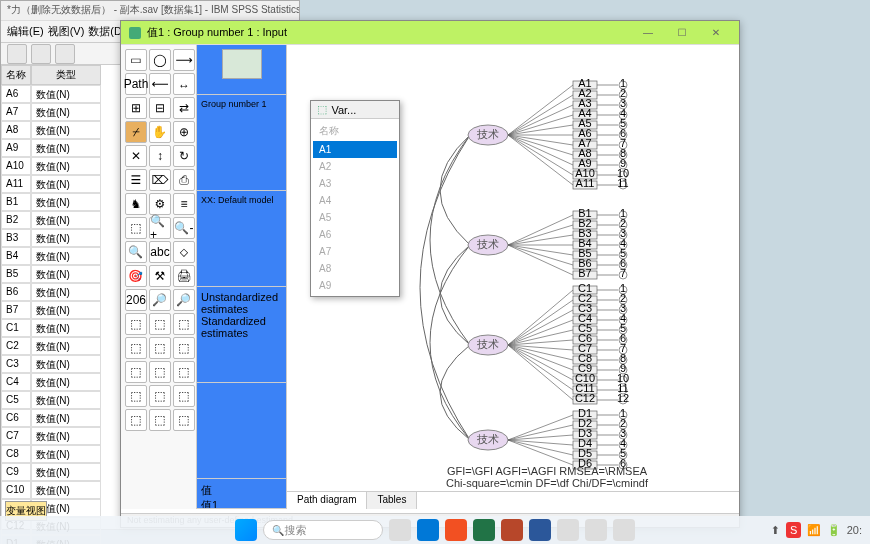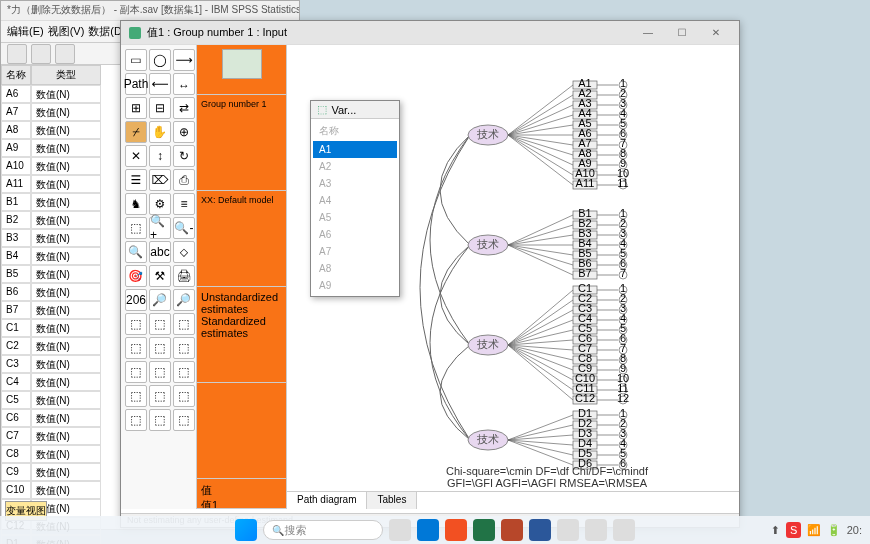--- a/index.html
+++ b/index.html
@@ -10,34 +10,34 @@
 .spss-title { height: 20px; background: #f0f0f0; padding: 2px 6px; font-size: 10px; color: #555; border-bottom: 1px solid #ddd; overflow: hidden; white-space: nowrap; }
 .spss-toolbar { height: 22px; background: #f4f4f4; border-bottom: 1px solid #ccc; display: flex; align-items: center; gap: 4px; padding: 0 6px; }
 .spss-icon { width: 20px; height: 20px; background: #e8e8e8; border: 1px solid #bbb; border-radius: 2px; }
 .spss-grid { display: grid; grid-template-columns: 30px 70px; }
 .spss-hdr { background: #e8e8e8; border: 1px solid #ccc; padding: 2px 4px; text-align: center; font-size: 10px; }
 .spss-cell { border: 1px solid #ddd; padding: 2px 4px; font-size: 10px; height: 18px; overflow: hidden; }
 .spss-bottom-tab { position: absolute; bottom: 8px; left: 4px; padding: 2px 0; background: #ffe89a; border: 1px solid #999; font-size: 10px; }
 
 
 .amos-window { position: absolute; top: 20px; left: 120px; width: 620px; height: 508px; background: #fff; border: 1px solid #888; box-shadow: 0 2px 8px rgba(0,0,0,0.3); }
-.amos-titlebar { height: 24px; display: flex; align-items: center; justify-content: space-between; padding: 0 8px; border-bottom: 1px solid #ddd; background: #e5e5e5; }
+.amos-titlebar { height: 24px; display: flex; align-items: center; justify-content: space-between; padding: 0 8px; border-bottom: 1px solid #ddd; background: #bef264; }
 .amos-title-left { display: flex; align-items: center; gap: 6px; font-size: 11px; }
 .amos-ti { width: 12px; height: 12px; background: #4a7; border-radius: 2px; }
 .win-controls { display: flex; gap: 4px; }
 .win-btn { width: 30px; height: 20px; display: flex; align-items: center; justify-content: center; font-size: 10px; color: #666; cursor: pointer; }
 .amos-menu { height: 20px; display: flex; gap: 14px; padding: 2px 10px; border-bottom: 1px solid #eee; }
 .amos-menu-item { font-size: 11px; color: #333; cursor: pointer; }
 
 .amos-body { display: flex; height: 464px; }
 .tool-palette { width: 76px; background: #f8f8f8; border-right: 1px solid #ccc; padding: 4px; display: grid; grid-template-columns: repeat(3, 22px); grid-auto-rows: 22px; gap: 2px; align-content: start; }
 .tool-btn { width: 22px; height: 22px; border: 1px solid #bbb; background: #fff; border-radius: 2px; display: flex; align-items: center; justify-content: center; cursor: pointer; font-size: 12px; }
 .tool-btn.orange { background: #e8b060; }
 
-.tree-panel { width: 90px; background: #f97316; border-right: 1px solid #ccc; display: flex; flex-direction: column; }
+.tree-panel { width: 90px; background: #3b82f6; border-right: 1px solid #ccc; display: flex; flex-direction: column; }
 .tree-section { flex: 1; border-bottom: 1px solid #ccc; padding: 4px; font-size: 9px; overflow: hidden; }
 .tree-thumb { width: 40px; height: 30px; background: #d8e8d8; border: 1px solid #aaa; margin: 0 auto 4px; }
 
 .canvas-area { flex: 1; background: #fff; position: relative; overflow: hidden; }
 .sem-svg { width: 100%; height: 100%; }
 .canvas-footer { position: absolute; bottom: 0; left: 0; right: 0; height: 18px; border-top: 1px solid #ccc; display: flex; }
 .footer-tab { padding: 2px 10px; font-size: 10px; background: #f0f0f0; border-right: 1px solid #ccc; cursor: pointer; }
 .footer-tab.active { background: #fff; }
 .stats-text { position: absolute; bottom: 20px; left: 110px; font-size: 9px; color: #333; text-align: center; width: 300px; }
 
@@ -491,22 +491,22 @@
           <circle cx="335" cy="410" r="4" fill="#fff" stroke="#666" stroke-width="0.7"></circle>
           <text x="335" y="412" text-anchor="middle" font-size="5">5</text>
           <line x1="220" y1="395" x2="285" y2="420" stroke="#666" stroke-width="0.7"></line>
           <rect x="285" y="416" width="24" height="8" fill="#f0f0f0" stroke="#666" stroke-width="0.7"></rect>
           <text x="297" y="422" text-anchor="middle" font-size="6">D6</text>
           <line x1="309" y1="420" x2="330" y2="420" stroke="#666" stroke-width="0.7"></line>
           <circle cx="335" cy="420" r="4" fill="#fff" stroke="#666" stroke-width="0.7"></circle>
           <text x="335" y="422" text-anchor="middle" font-size="5">6</text>
         </svg>
       <div class="stats-text">
+        <div>GFI=\GFI   AGFI=\AGFI   RMSEA=\RMSEA</div>
         <div>Chi-square=\cmin   DF=\df   Chi/DF=\cmindf</div>
-        <div>GFI=\GFI   AGFI=\AGFI   RMSEA=\RMSEA</div>
       </div>
       <div class="canvas-footer">
         <div class="footer-tab active">Path diagram</div>
         <div class="footer-tab">Tables</div>
       </div>
     </div>
   </div>
   <div class="status-bar">Not estimating any user-defined estimand.</div>
 </div>
 

